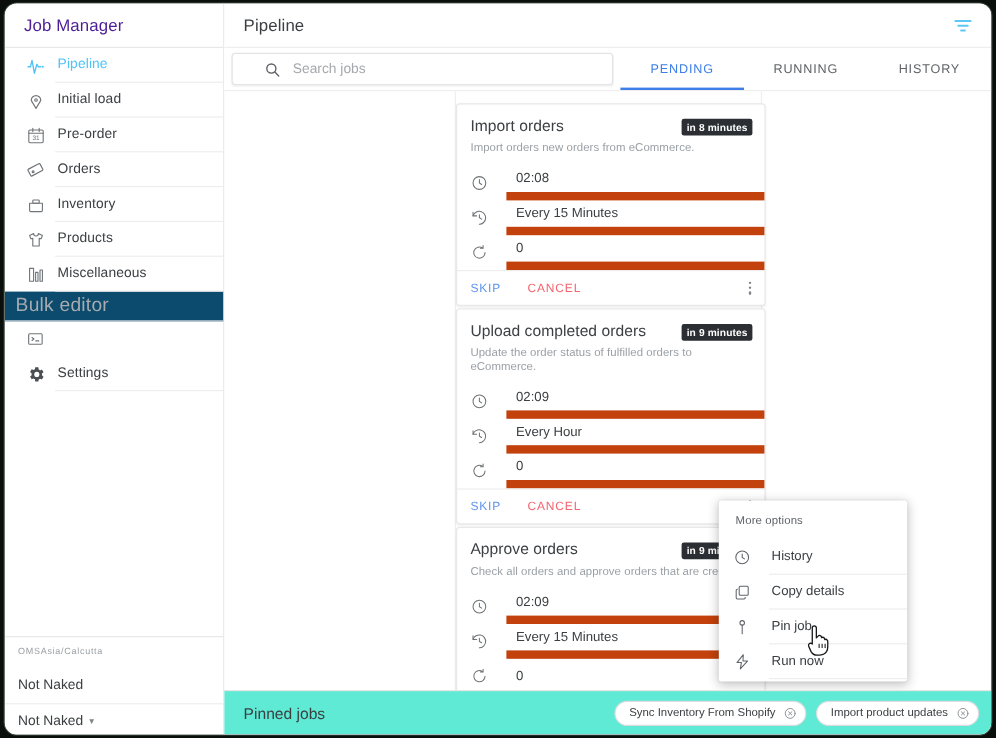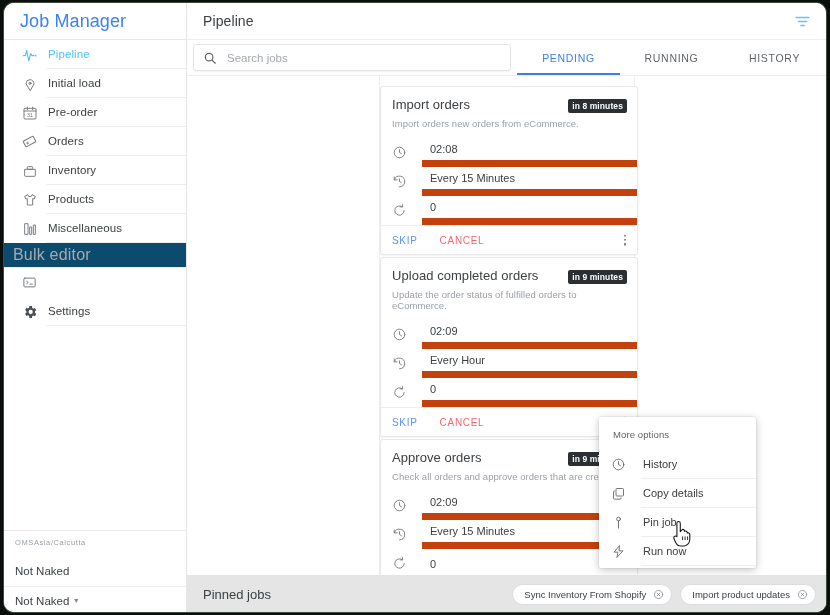--- a/index.html
+++ b/index.html
@@ -26,22 +26,22 @@
     height: 100%;
     background: #ffffff;
     border-right: 1px solid #e6e6e6;
     position: relative;
     flex: 0 0 183px;
   }
   .sb-title {
     height: 37px;
     display: flex; align-items: center;
     padding-left: 16px;
-    font-size: 18px;
-    color: #3b82f6;
+    font-size: 14px;
+    color: #4c1d95;
     letter-spacing: .1px;
     border-bottom: 1px solid #e8e8e8;
   }
   .nav { padding-top: 0; }
   .nav-item {
     height: 29px;
     display: flex; align-items: center;
     padding-left: 9px;
     cursor: pointer;
     position: relative;
@@ -122,21 +122,21 @@
     display: flex; align-items: center;
     padding: 0 6px 0 0;
   }
   .search-box {
     margin: 3px 0 3px 6px;
     flex: 1;
     height: 27px;
     border: 1px solid #e4e4e4;
     border-radius: 3px;
     display: flex; align-items: center;
-    padding-left: 9px;
+    padding-left: 26px;
     background: #fff;
     box-shadow: 0 1px 1px rgba(0,0,0,.045);
   }
   .search-box input {
     border: 0; outline: 0; flex: 1;
     font-size: 11.5px; color: #3c4043;
     font-family: "Liberation Sans", sans-serif;
     padding-left: 10px;
     background: transparent;
   }
@@ -265,21 +265,21 @@
     position: absolute;
     left: 74px; top: 102px;
     z-index: 50;
     pointer-events: none;
   }
 
   
   .pinned {
     height: 37px;
     border-top: 1px solid #e4e4e4;
-    background: #e5e5e5;
+    background: #5eead4;
     display: flex; align-items: center;
     justify-content: space-between;
     padding: 0 10px 0 16px;
     z-index: 30;
     gap: 16px;
   }
   .pinned-title { font-size: 13px; color: #3c4043; }
   .chips { display: flex; gap: 8px; }
   .chip {
     border: 1px solid #dadce0;

